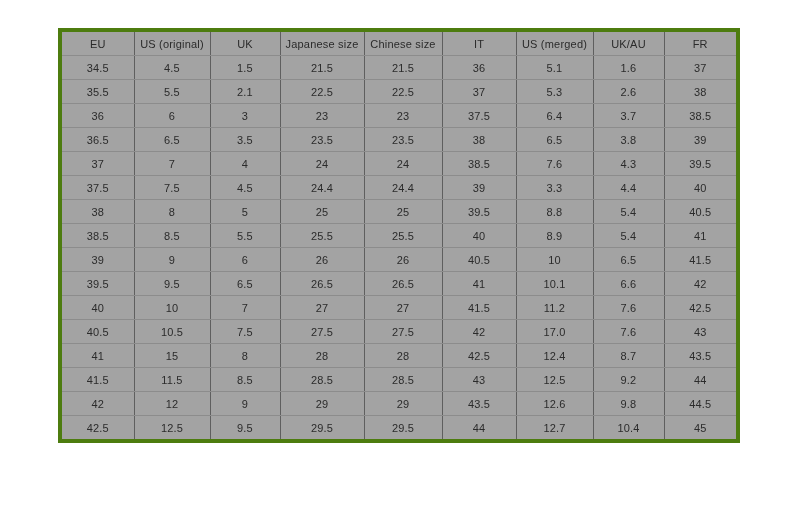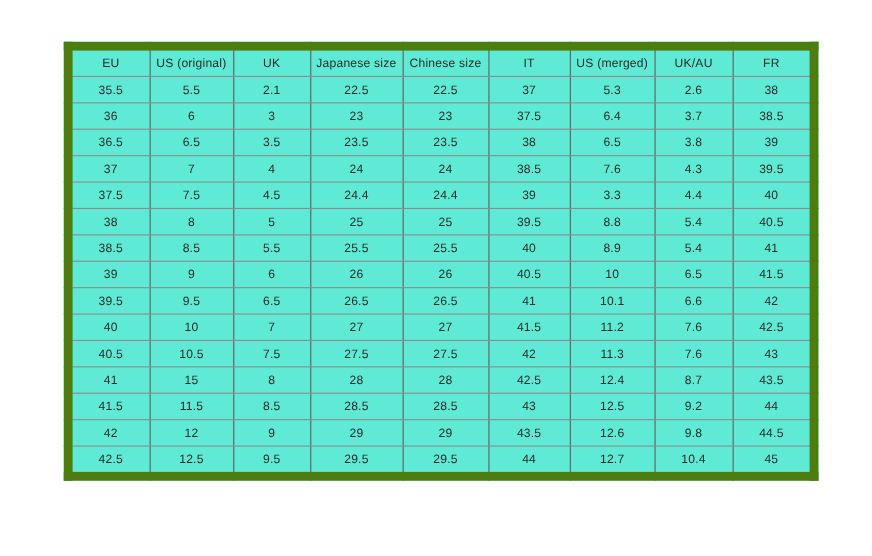--- a/index.html
+++ b/index.html
@@ -11,26 +11,26 @@
   .page {
     position: relative;
     width: 793px;
     height: 505px;
     background: #ffffff;
     overflow: hidden;
   }
   table.size-table {
     position: absolute;
     left: 58px;
-    top: 38px;
+    top: 28px;
     border-collapse: collapse;
     table-layout: fixed;
     width: 678px;
-    border: 8px solid #4d7c0f;
-    background: #5eead4;
+    border: 4px solid #4d7c0f;
+    background: #a3a3a3;
   }
   table.size-table th,
   table.size-table td {
     height: 23px;
     padding: 0 2px;
     text-align: center;
     vertical-align: middle;
     font-size: 11px;
     font-weight: normal;
     color: #2b2b2b;
@@ -76,20 +76,31 @@
           <th>Japanese size</th>
           <th>Chinese size</th>
           <th>IT</th>
           <th>US (merged)</th>
           <th>UK/AU</th>
           <th>FR</th>
         </tr>
     </thead>
     <tbody id="table-body">
         <tr>
+          <td>34.5</td>
+          <td>4.5</td>
+          <td>1.5</td>
+          <td>21.5</td>
+          <td>21.5</td>
+          <td>36</td>
+          <td>5.1</td>
+          <td>1.6</td>
+          <td>37</td>
+        </tr>
+        <tr>
           <td>35.5</td>
           <td>5.5</td>
           <td>2.1</td>
           <td>22.5</td>
           <td>22.5</td>
           <td>37</td>
           <td>5.3</td>
           <td>2.6</td>
           <td>38</td>
         </tr>
@@ -192,21 +203,21 @@
           <td>7.6</td>
           <td>42.5</td>
         </tr>
         <tr>
           <td>40.5</td>
           <td>10.5</td>
           <td>7.5</td>
           <td>27.5</td>
           <td>27.5</td>
           <td>42</td>
-          <td>11.3</td>
+          <td>17.0</td>
           <td>7.6</td>
           <td>43</td>
         </tr>
         <tr>
           <td>41</td>
           <td>15</td>
           <td>8</td>
           <td>28</td>
           <td>28</td>
           <td>42.5</td>

